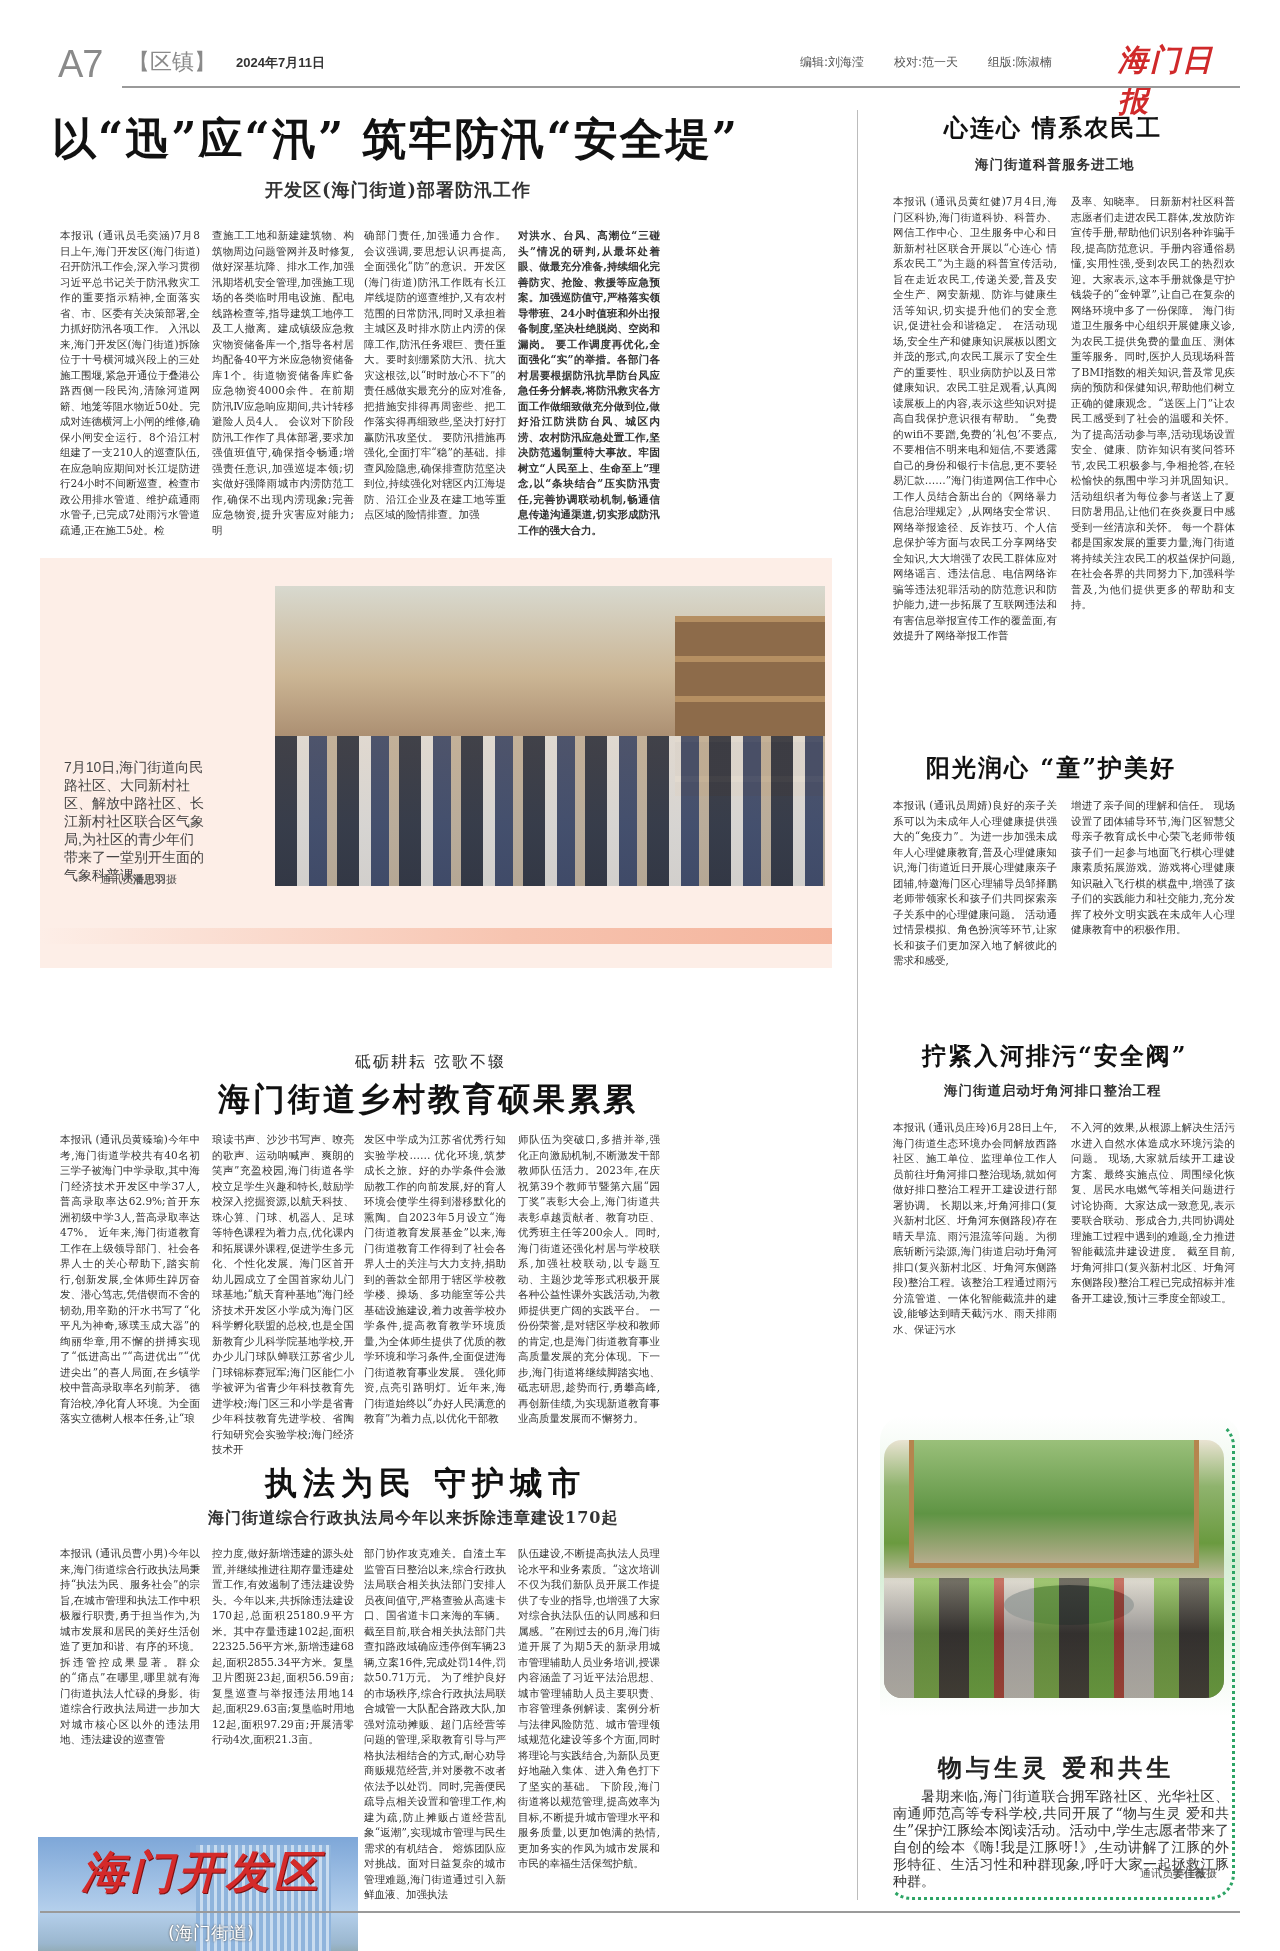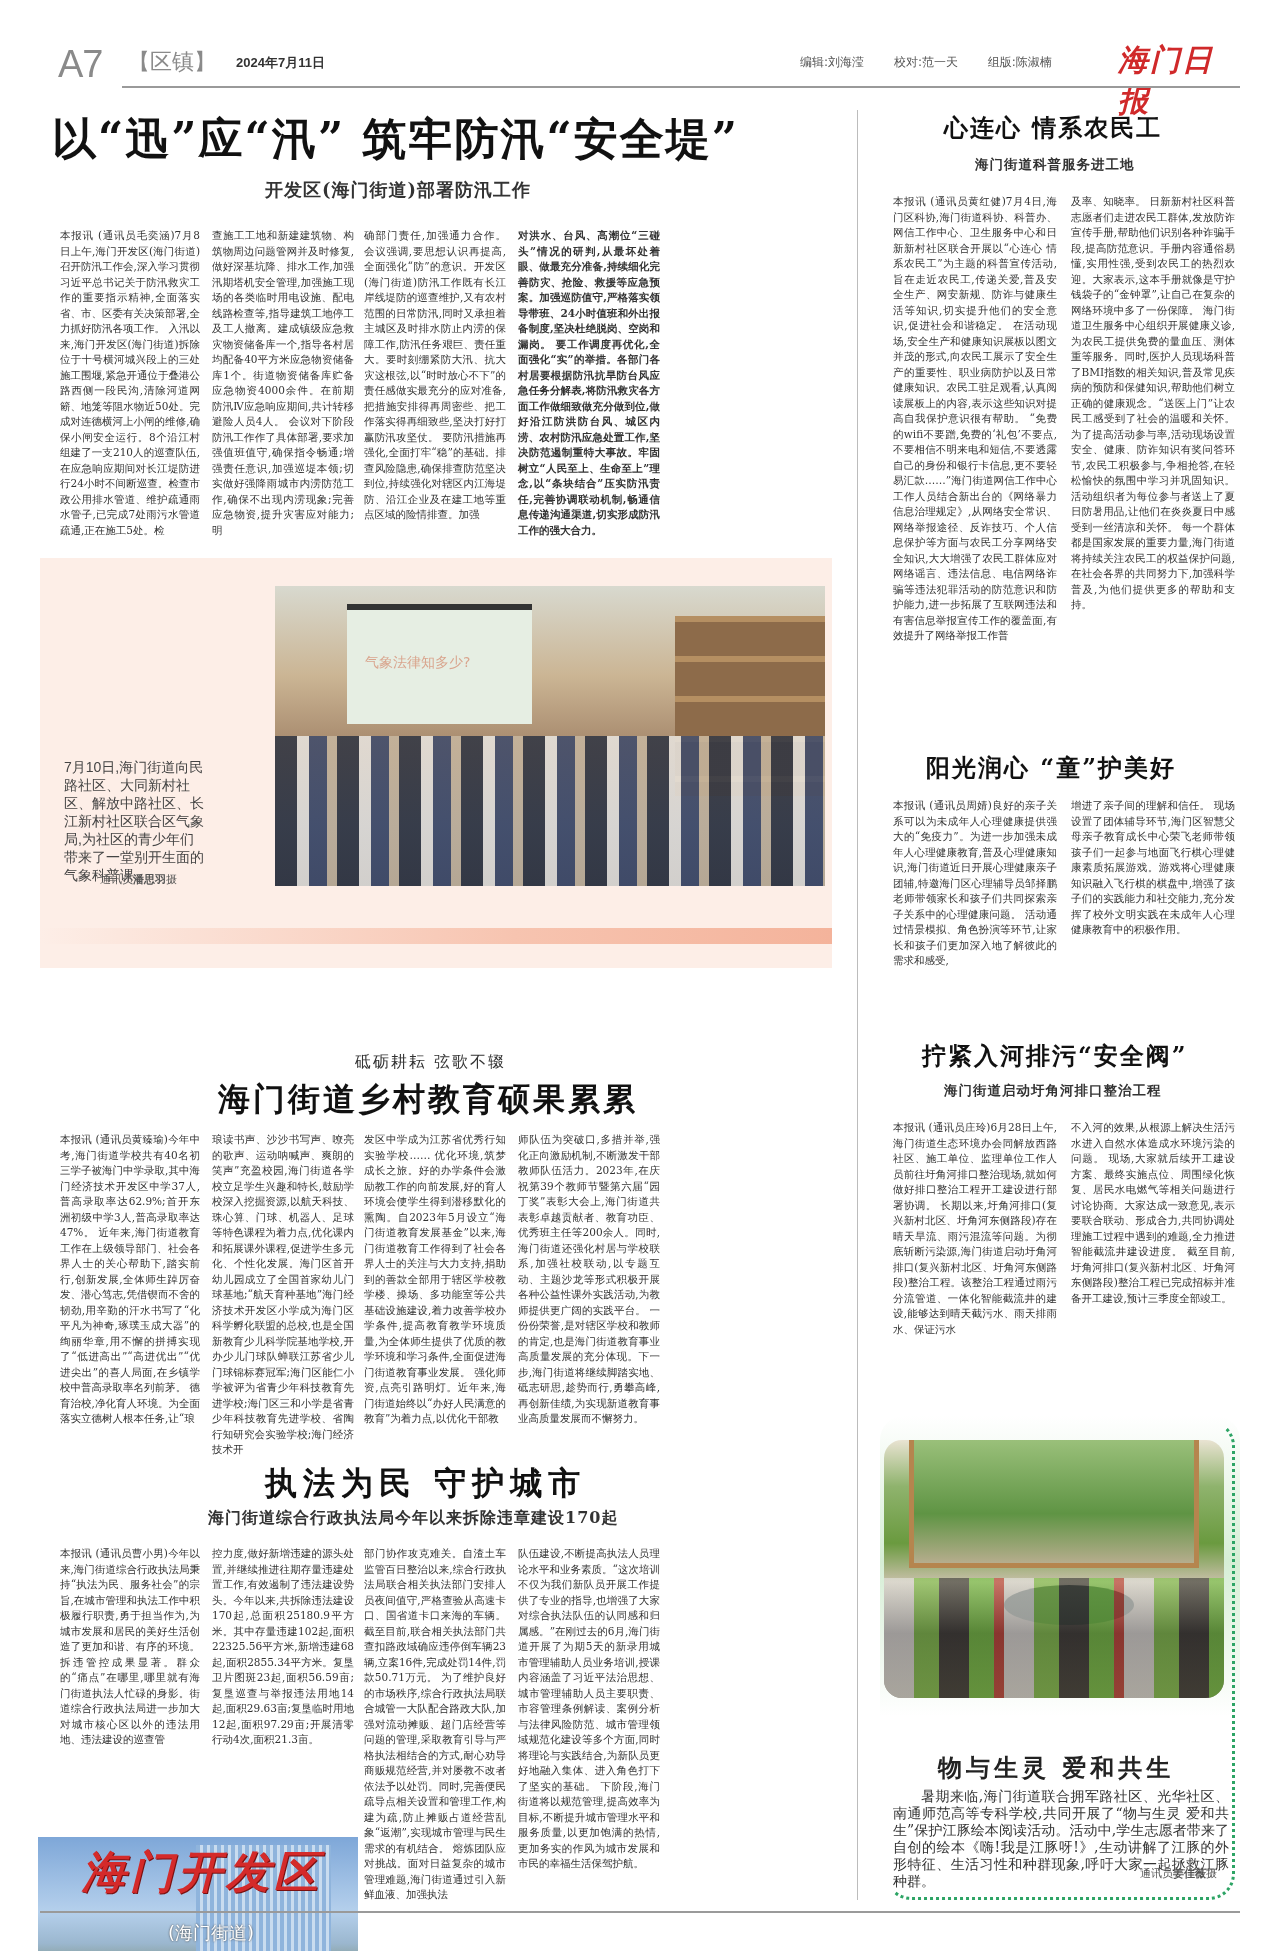--- a/index.html
+++ b/index.html
@@ -89,23 +89,20 @@
 
 <h1 class="a1-title">以“迅”应“汛” 筑牢防汛“安全堤”</h1>
 <h2 class="a1-sub">开发区(海门街道)部署防汛工作</h2>
 <div class="col" style="left:60px; top:228px; width:140px;">本报讯 (通讯员毛奕涵)7月8日上午,海门开发区(海门街道)召开防汛工作会,深入学习贯彻习近平总书记关于防汛救灾工作的重要指示精神,全面落实省、市、区委有关决策部署,全力抓好防汛各项工作。 入汛以来,海门开发区(海门街道)拆除位于十号横河城兴段上的三处施工围堰,紧急开通位于叠港公路西侧一段民沟,清除河道网簖、地笼等阻水物近50处。完成对连德横河上小闸的维修,确保小闸安全运行。8个沿江村组建了一支210人的巡查队伍,在应急响应期间对长江堤防进行24小时不间断巡查。检查市政公用排水管道、维护疏通雨水管子,已完成7处雨污水管道疏通,正在施工5处。检</div>
 <div class="col" style="left:212px; top:228px; width:142px;">查施工工地和新建建筑物、构筑物周边问题管网并及时修复,做好深基坑降、排水工作,加强汛期塔机安全管理,加强施工现场的各类临时用电设施、配电线路检查等,指导建筑工地停工及工人撤离。建成镇级应急救灾物资储备库一个,指导各村居均配备40平方米应急物资储备库1个。街道物资储备库贮备应急物资4000余件。在前期防汛Ⅳ应急响应期间,共计转移避险人员4人。 会议对下阶段防汛工作作了具体部署,要求加强值班值守,确保指令畅通;增强责任意识,加强巡堤本领;切实做好强降雨城市内涝防范工作,确保不出现内涝现象;完善应急物资,提升灾害应对能力;明</div>
 <div class="col" style="left:364px; top:228px; width:142px;">确部门责任,加强通力合作。 会议强调,要思想认识再提高,全面强化“防”的意识。开发区(海门街道)防汛工作既有长江岸线堤防的巡查维护,又有农村范围的日常防汛,同时又承担着主城区及时排水防止内涝的保障工作,防汛任务艰巨、责任重大。要时刻绷紧防大汛、抗大灾这根弦,以“时时放心不下”的责任感做实最充分的应对准备,把措施安排得再周密些、把工作落实得再细致些,坚决打好打赢防汛攻坚仗。 要防汛措施再强化,全面打牢“稳”的基础。排查风险隐患,确保排查防范坚决到位,持续强化对辖区内江海堤防、沿江企业及在建工地等重点区域的险情排查。加强</div>
 <div class="col" style="left:518px; top:228px; width:142px;font-weight:bold;">对洪水、台风、高潮位“三碰头”情况的研判,从最坏处着眼、做最充分准备,持续细化完善防灾、抢险、救援等应急预案。加强巡防值守,严格落实领导带班、24小时值班和外出报备制度,坚决杜绝脱岗、空岗和漏岗。 要工作调度再优化,全面强化“实”的举措。各部门各村居要根据防汛抗旱防台风应急任务分解表,将防汛救灾各方面工作做细致做充分做到位,做好沿江防洪防台风、城区内涝、农村防汛应急处置工作,坚决防范遏制重特大事故。牢固树立“人民至上、生命至上”理念,以“条块结合”压实防汛责任,完善协调联动机制,畅通信息传递沟通渠道,切实形成防汛工作的强大合力。</div>
 
 <section class="feature">
   <div class="photo1">
-    <div class="screen">
-      <span class="screen-text">气象法律知多少?</span>
-    </div>
     <div class="shelf"></div>
     <div class="crowd"></div>
   </div>
   <div class="feature-stripe"></div>
 </section>
 <p class="feature-caption" style="left:64px; top:758px; width:142px;">7月10日,海门街道向民路社区、大同新村社区、解放中路社区、长江新村社区联合区气象局,为社区的青少年们带来了一堂别开生面的气象科普课。</p>
 <div class="photo-credit" style="left:100px; top:872px;">
   <span>通讯员</span><b>潘思羽</b><span>摄</span>
 </div>
 

